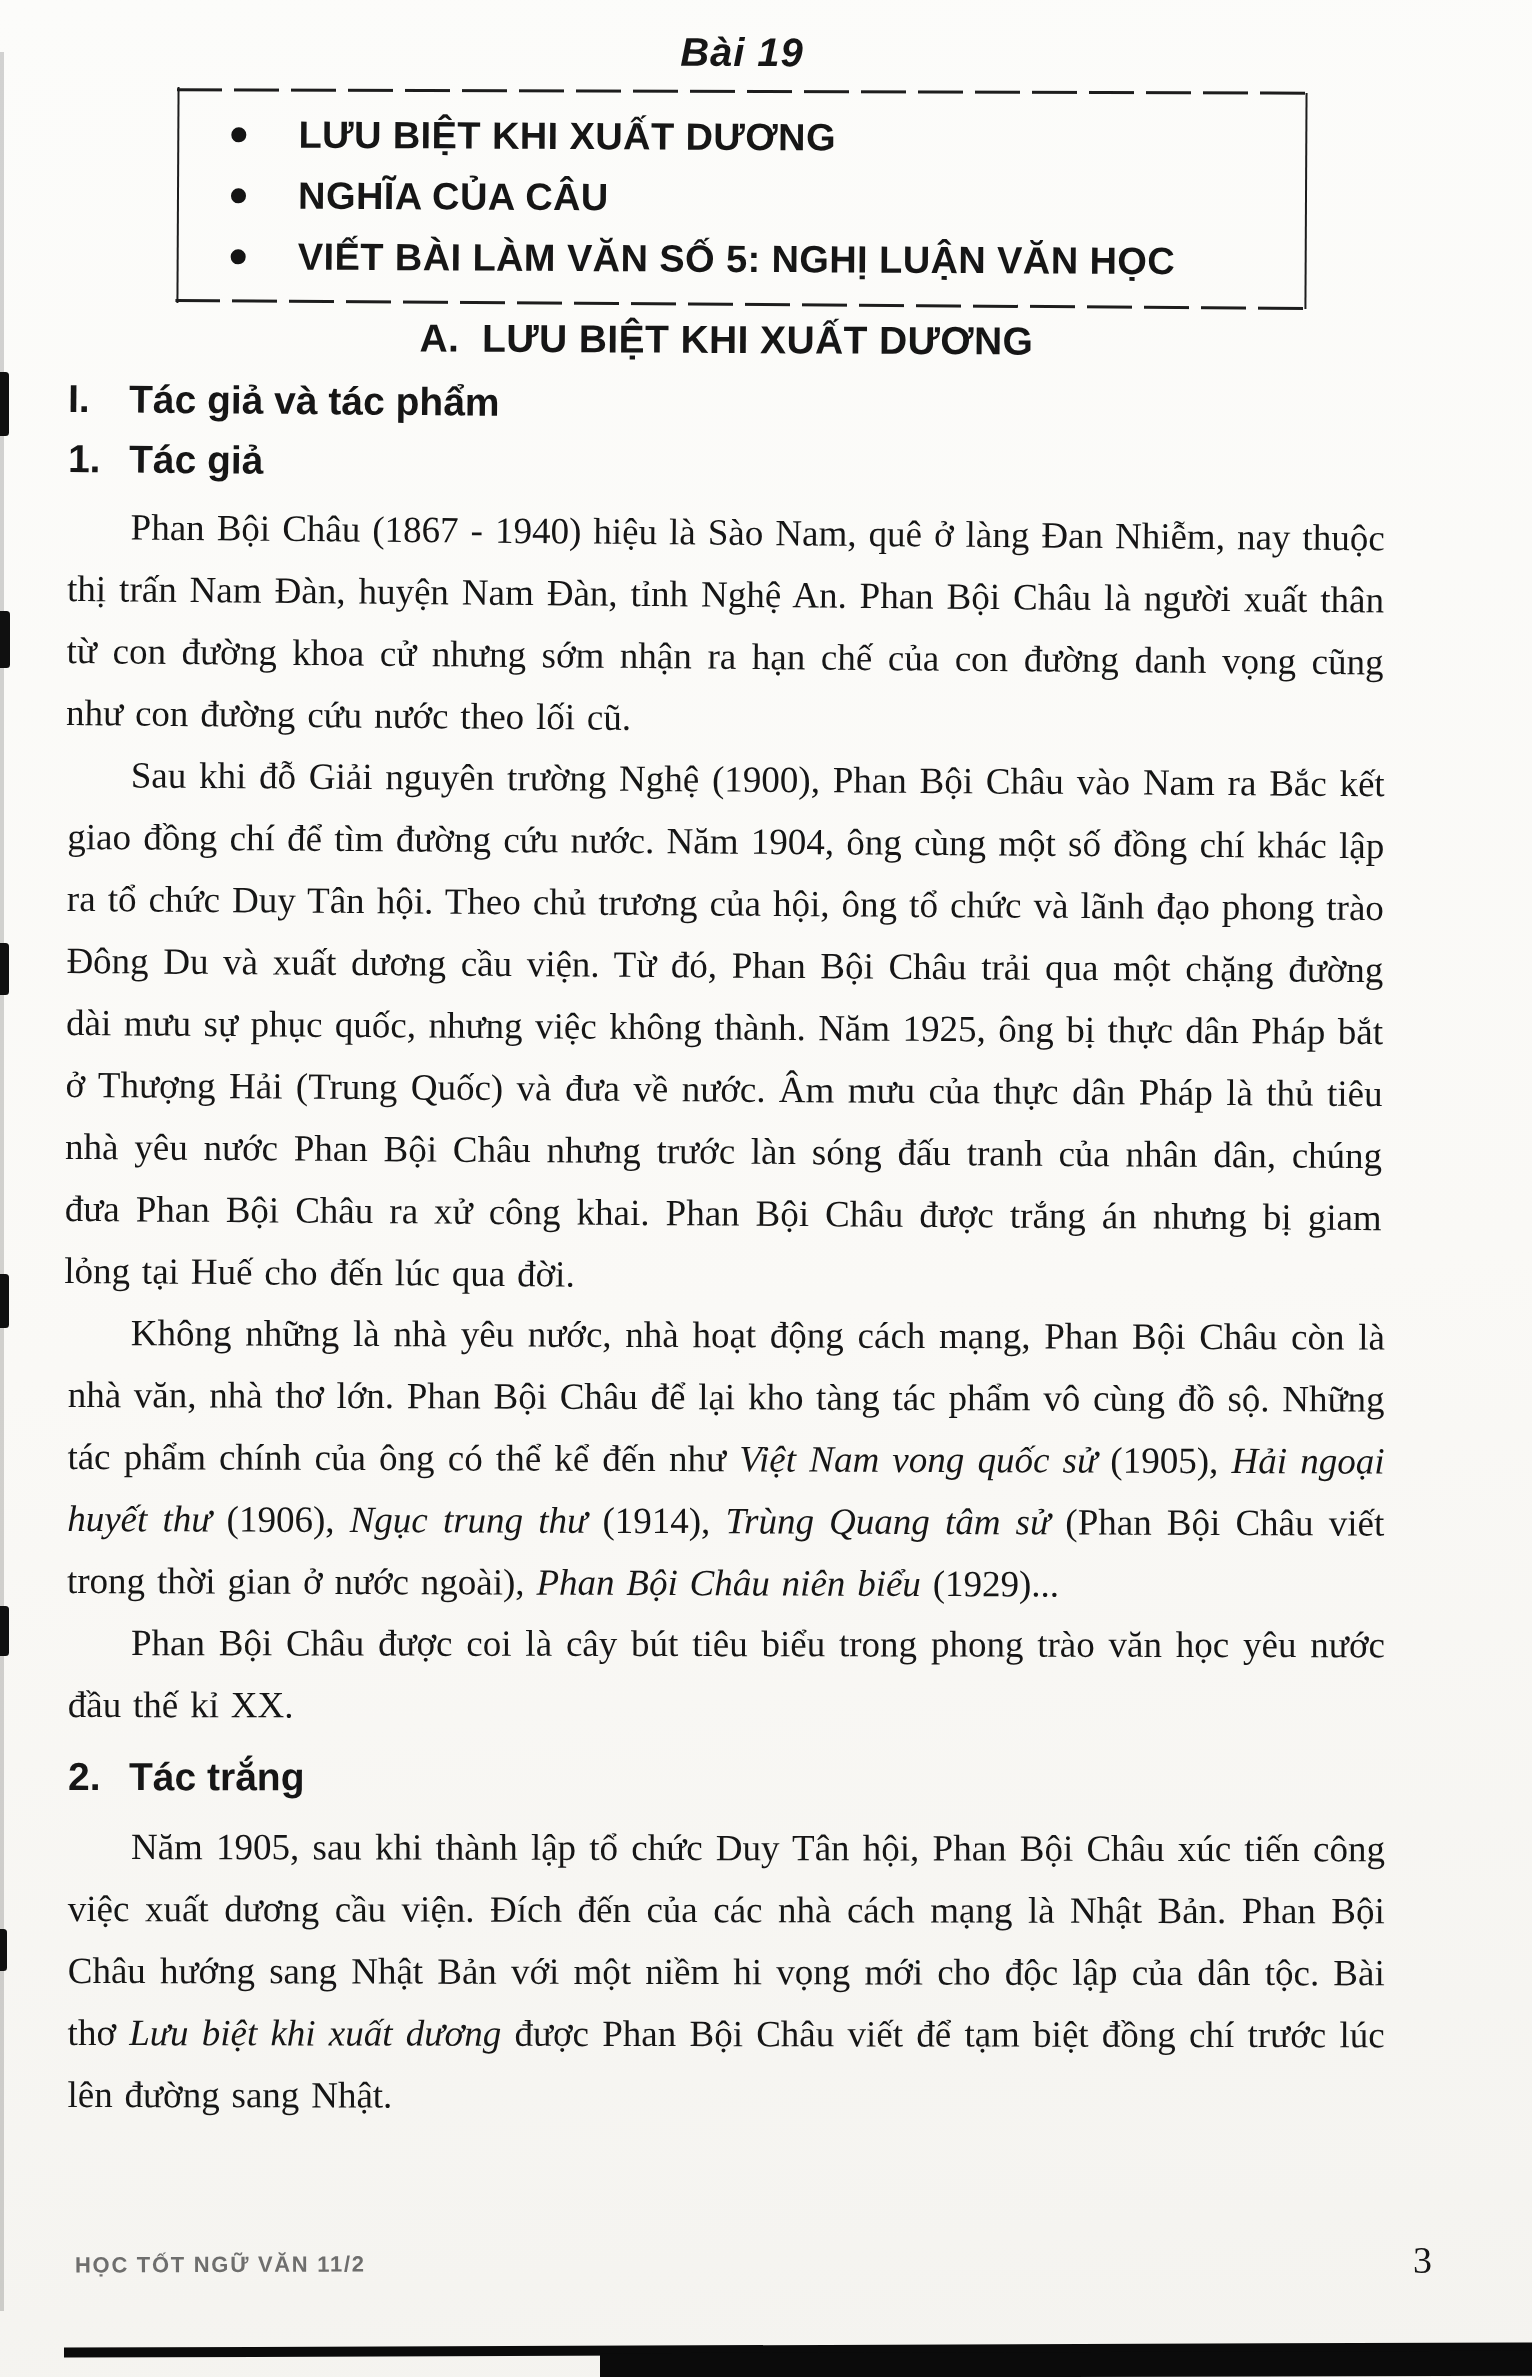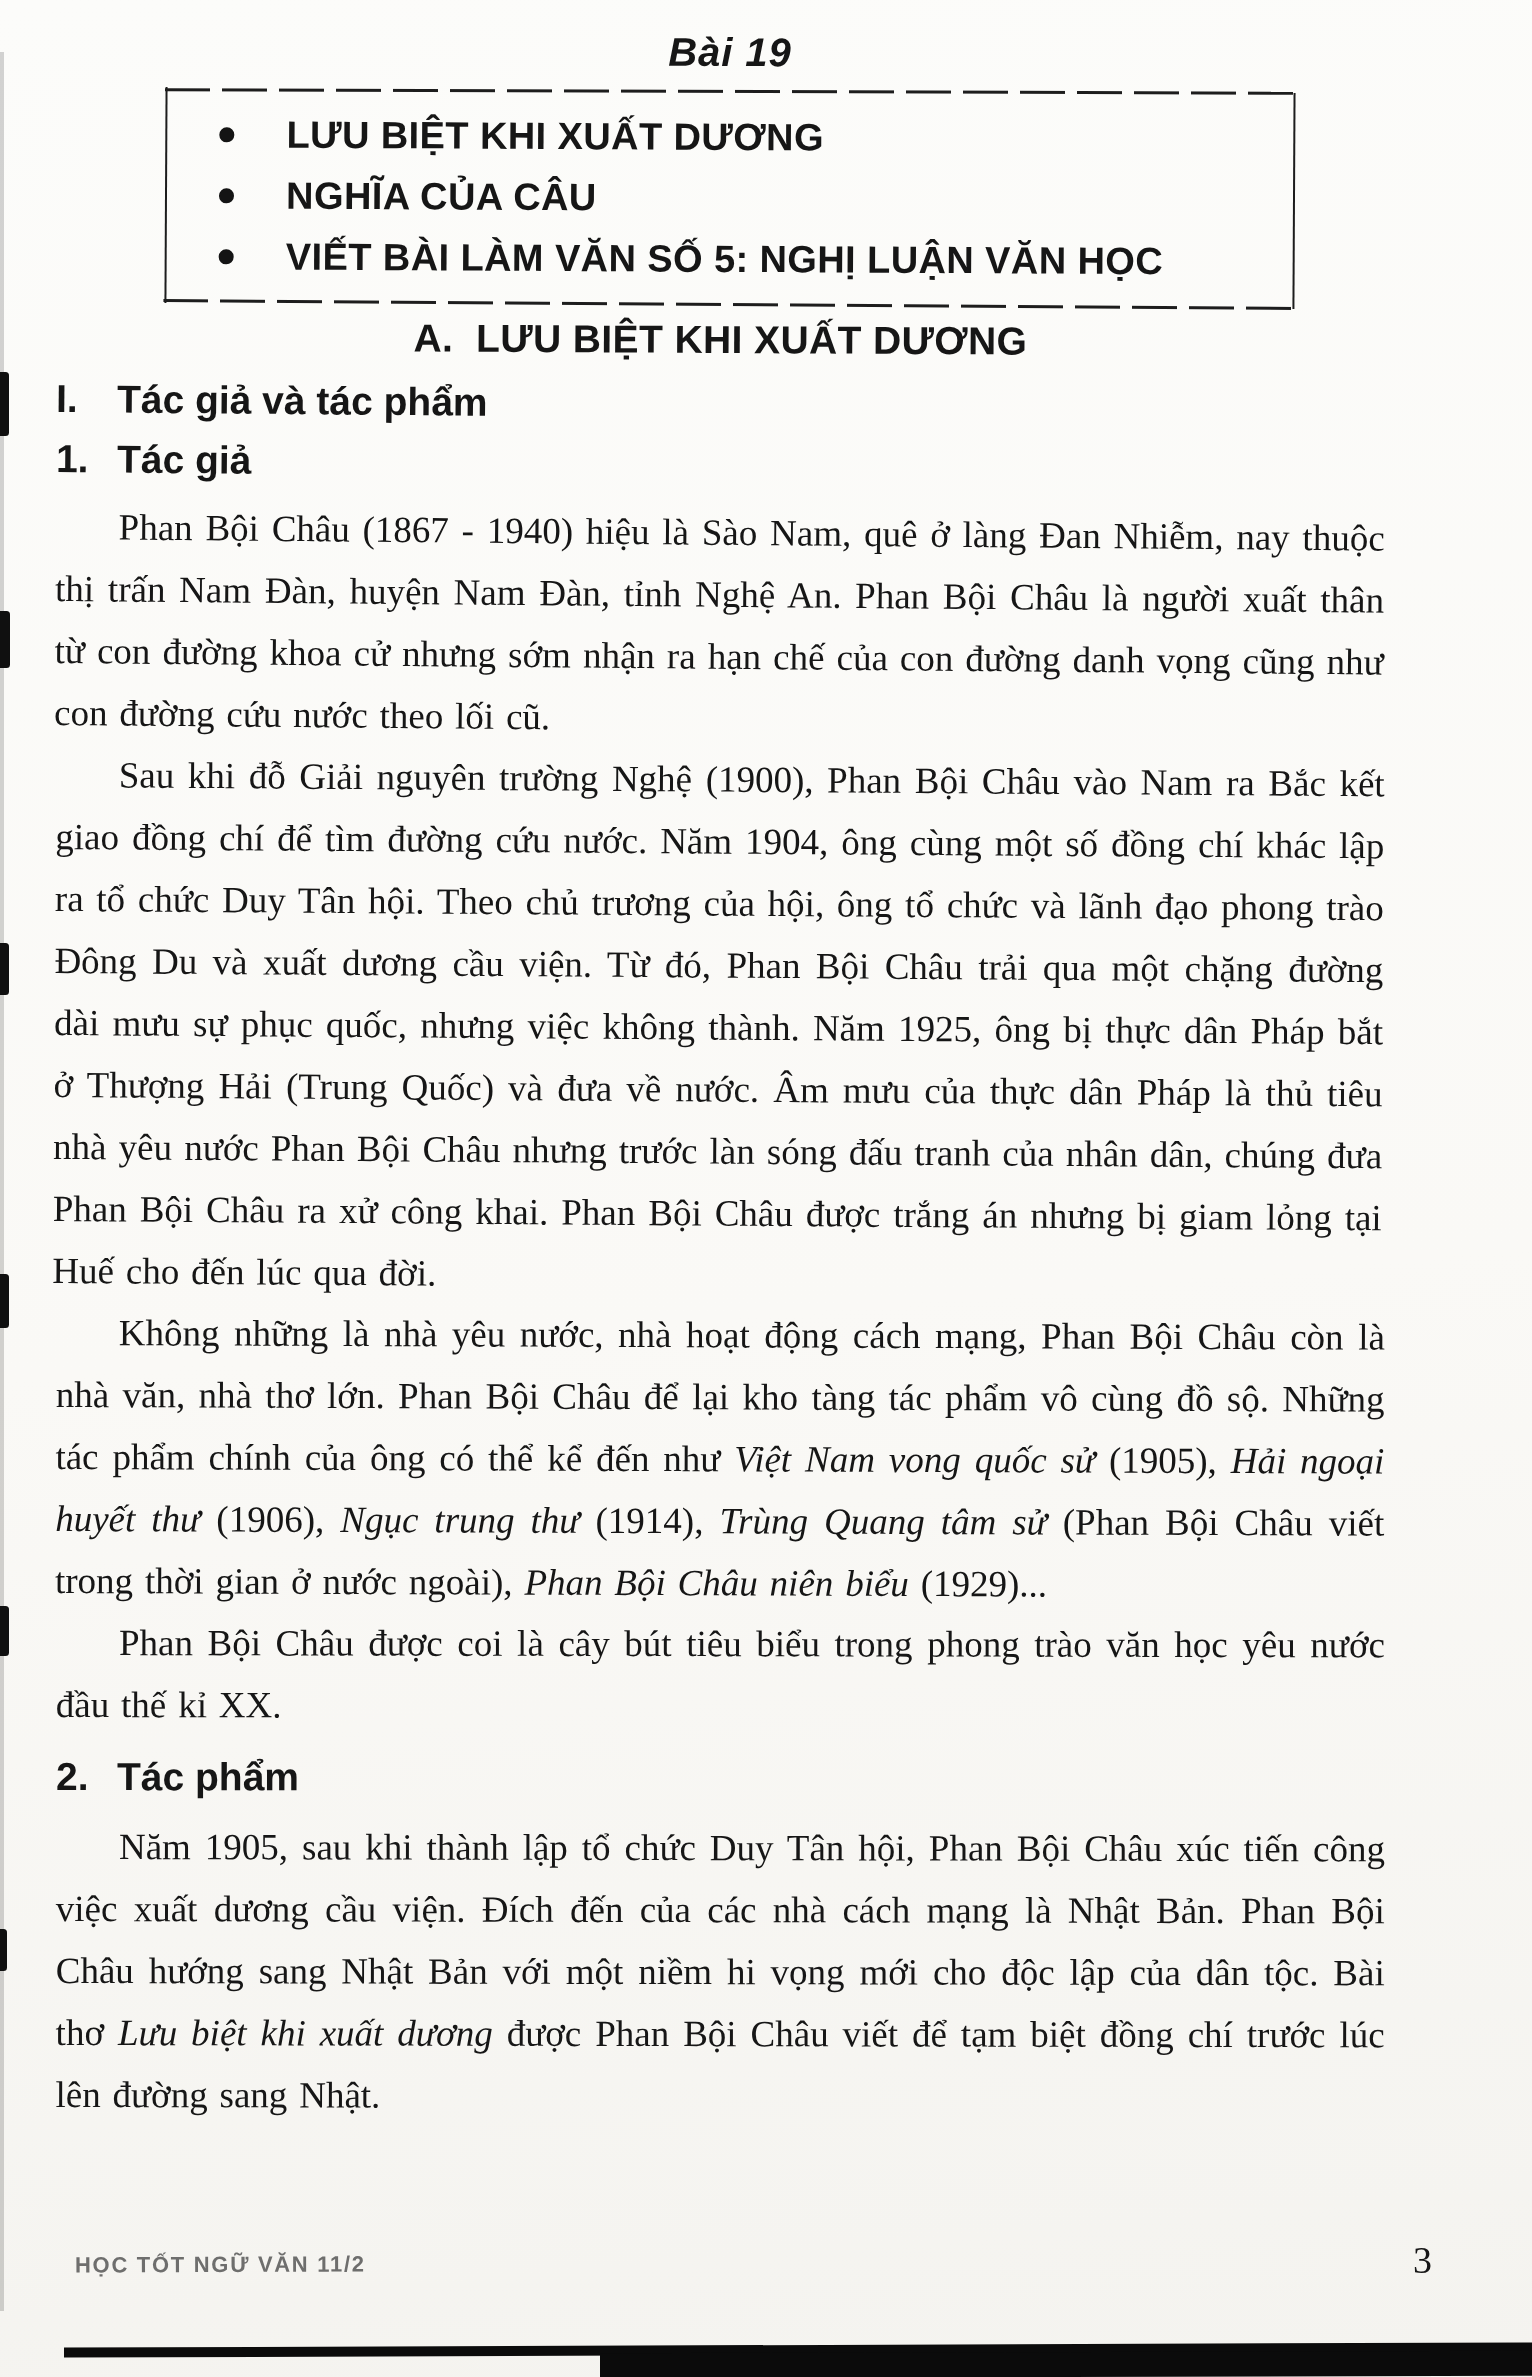--- a/index.html
+++ b/index.html
@@ -8,20 +8,21 @@
     width:1533px;height:2377px;
     margin:0 auto;
     background:linear-gradient(175deg,#fcfcfa 0%,#faf9f6 55%,#f4f3ef 100%);
     overflow:hidden;
     color:#161616;
     font-family:"Liberation Serif","DejaVu Serif",serif;
   }
   .content{
     position:relative;
     padding:26px 148px 0 56px; 
+    margin-left:12px;
   }
   
   .lesson-label{
     margin:3.5px 0 12px 109px;
     width:1130px;
     text-align:center;
     font-family:"Liberation Sans","DejaVu Sans",sans-serif;
     font-weight:bold;font-style:italic;
     font-size:40px;letter-spacing:0.9px;
     transform:rotate(0.25deg);
@@ -169,21 +170,21 @@
     <p class="para first r-05">Phan Bội Châu (1867 - 1940) hiệu là Sào Nam, quê ở làng Đan Nhiễm, nay thuộc thị trấn Nam Đàn, huyện Nam Đàn, tỉnh Nghệ An. Phan Bội Châu là người xuất thân từ con đường khoa cử nhưng sớm nhận ra hạn chế của con đường danh vọng cũng như con đường cứu nước theo lối cũ.</p>
 
     <p class="para r-04">Sau khi đỗ Giải nguyên trường Nghệ (1900), Phan Bội Châu vào Nam ra Bắc kết giao đồng chí để tìm đường cứu nước. Năm 1904, ông cùng một số đồng chí khác lập ra tổ chức Duy Tân hội. Theo chủ trương của hội, ông tổ chức và lãnh đạo phong trào Đông Du và xuất dương cầu viện. Từ đó, Phan Bội Châu trải qua một chặng đường dài mưu sự phục quốc, nhưng việc không thành. Năm 1925, ông bị thực dân Pháp bắt ở Thượng Hải (Trung Quốc) và đưa về nước. Âm mưu của thực dân Pháp là thủ tiêu nhà yêu nước Phan Bội Châu nhưng trước làn sóng đấu tranh của nhân dân, chúng đưa Phan Bội Châu ra xử công khai. Phan Bội Châu được trắng án nhưng bị giam lỏng tại Huế cho đến lúc qua đời.</p>
 
     <p class="para r-02"><span>Không những là nhà yêu nước, nhà hoạt động cách mạng, Phan Bội Châu còn là nhà văn, nhà thơ lớn. Phan Bội Châu để lại kho tàng tác phẩm vô cùng đồ sộ. Những tác phẩm chính của ông có thể kể đến như </span><span class="it">Việt Nam vong quốc sử</span><span> (1905), </span><span class="it">Hải ngoại huyết thư</span><span> (1906), </span><span class="it">Ngục trung thư</span><span> (1914), </span><span class="it">Trùng Quang tâm sử</span><span> (Phan Bội Châu viết trong thời gian ở nước ngoài), </span><span class="it">Phan Bội Châu niên biểu</span><span> (1929)...</span></p>
 
     <p class="para r-01">Phan Bội Châu được coi là cây bút tiêu biểu trong phong trào văn học yêu nước đầu thế kỉ XX.</p>
 
     <div class="outline-h sub2 r-01">
       <span class="marker">2.</span>
-      <span>Tác phẩm</span>
+      <span>Tác trắng</span>
     </div>
 
     <p class="para after-h r-01"><span>Năm 1905, sau khi thành lập tổ chức Duy Tân hội, Phan Bội Châu xúc tiến công việc xuất dương cầu viện. Đích đến của các nhà cách mạng là Nhật Bản. Phan Bội Châu hướng sang Nhật Bản với một niềm hi vọng mới cho độc lập của dân tộc. Bài thơ </span><span class="it">Lưu biệt khi xuất dương</span><span> được Phan Bội Châu viết để tạm biệt đồng chí trước lúc lên đường sang Nhật.</span></p>
 
   </div>
 
   <div class="imprint">HỌC TỐT NGỮ VĂN 11/2</div>
 
   <div class="page-number">3</div>
 

